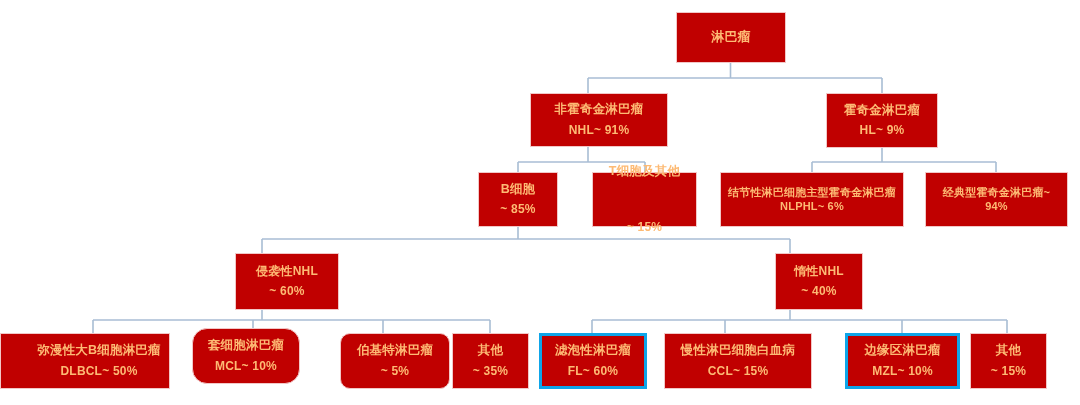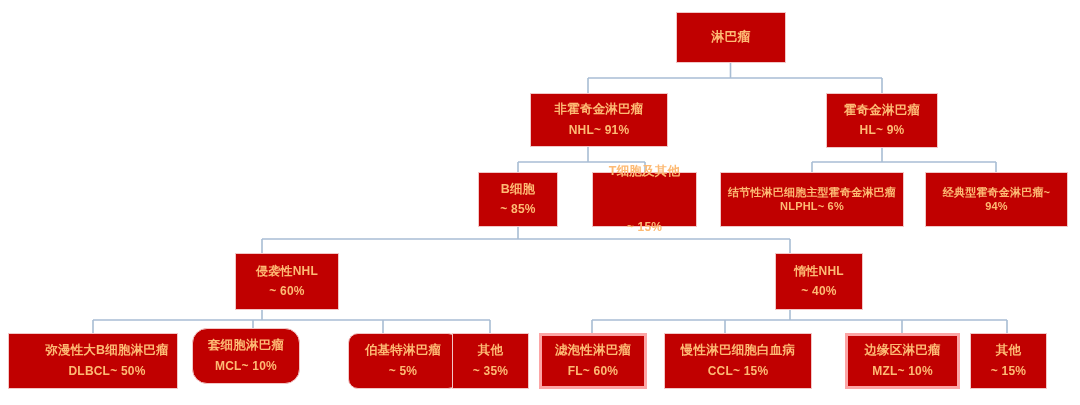--- a/index.html
+++ b/index.html
@@ -21,21 +21,21 @@
     flex-direction:column;
     align-items:center;
     justify-content:center;
     text-align:center;
     line-height:1.25;
     z-index:2;
   }
   .node .l1{font-size:12.5px;font-weight:600;letter-spacing:.2px;}
   .node .l2{font-size:12px;font-weight:600;letter-spacing:.2px;margin-top:5px;}
   .node.one-line .l1{font-size:13px;}
-  .node.hl{border:3px solid #fca5a5;}
+  .node.hl{border:3px solid #0ea5e9;}
   .node.small .l1{font-size:12px;}
   .node.wrap .l1{font-size:11px;padding:0 4px;}
 </style>
 </head>
 <body>
 
 <div id="diagram">
 
   <svg id="links" viewBox="0 0 1080 405" xmlns="http://www.w3.org/2000/svg">
     <g fill="none" stroke="#A8BDD4" stroke-width="1.6">
@@ -106,29 +106,29 @@
 
   <div class="node small" style="left:216px;top:253px;width:104px;height:57px;margin-left:19px;">
     <span class="l1">侵袭性NHL</span>
     <span class="l2">~ 60%</span>
   </div>
   <div class="node small" style="left:746px;top:253px;width:88px;height:57px;margin-left:29px;">
     <span class="l1">惰性NHL</span>
     <span class="l2">~ 40%</span>
   </div>
 
-  <div class="node" style="left:8px;top:333px;width:170px;height:56px;padding-left:28px;">
+  <div class="node" style="left:0;top:333px;width:170px;height:56px;padding-left:28px;">
     <span class="l1">弥漫性大B细胞淋巴瘤</span>
     <span class="l2">DLBCL~ 50%</span>
   </div>
   <div class="node" style="left:192px;top:328px;width:108px;height:56px;border-radius:15px;">
     <span class="l1">套细胞淋巴瘤</span>
     <span class="l2">MCL~ 10%</span>
   </div>
-  <div class="node" style="left:348px;top:333px;width:110px;height:56px;border-radius:10px;">
+  <div class="node" style="left:340px;top:333px;width:110px;height:56px;border-radius:10px;">
     <span class="l1">伯基特淋巴瘤</span>
     <span class="l2">~ 5%</span>
   </div>
   <div class="node" style="left:452px;top:333px;width:77px;height:56px;">
     <span class="l1">其他</span>
     <span class="l2">~ 35%</span>
   </div>
 
   <div class="node hl" style="left:539px;top:333px;width:108px;height:56px;">
     <span class="l1">滤泡性淋巴瘤</span>

